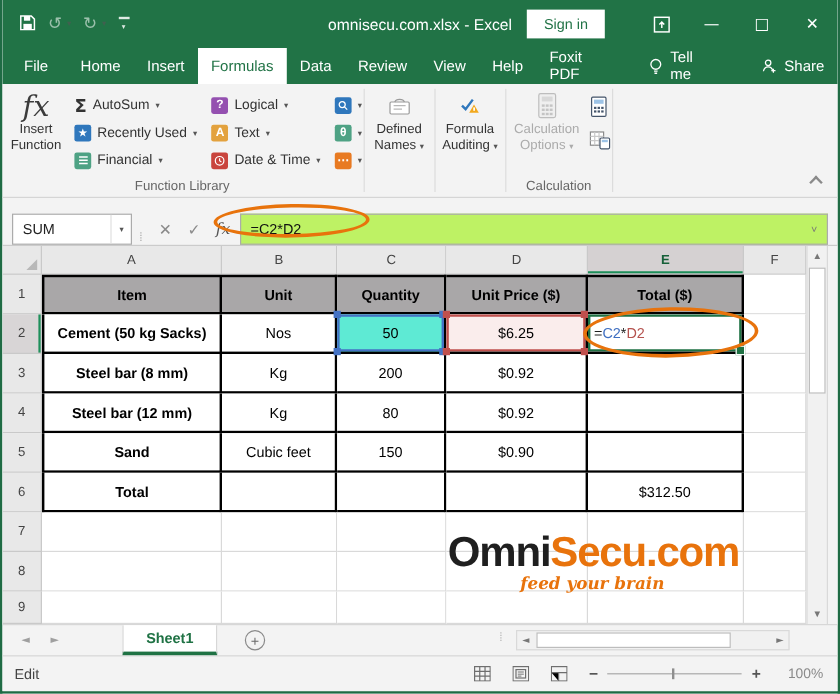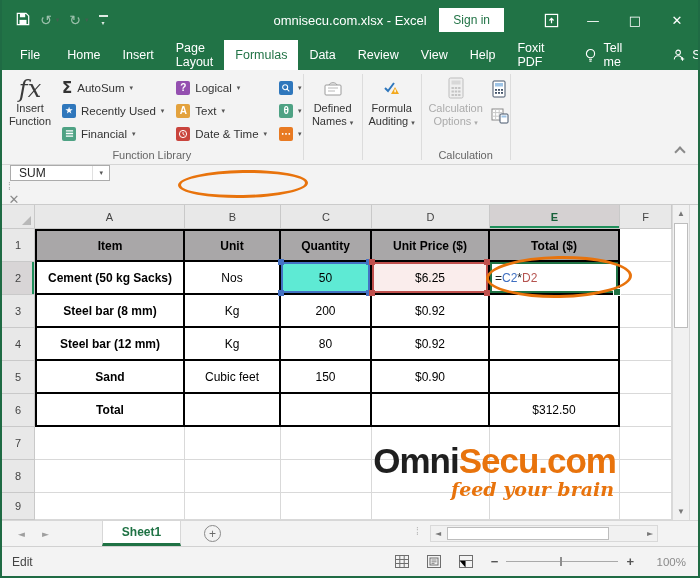--- a/index.html
+++ b/index.html
@@ -14,21 +14,21 @@
   .qat .dd { font-size:7px; opacity:.6; margin-left:-6px; }
   .qatbar { display:flex; flex-direction:column; align-items:center; opacity:.85; }
   .qatbar .bar { width:9px; height:2px; background:#fff; margin-bottom:2px; }
   .qatbar .arr { font-size:6px; }
   .title-text { position:absolute; left:0; right:0; text-align:center; font-size:13px; pointer-events:none; }
   .tb-right { margin-left:auto; display:flex; align-items:center; height:100%; }
   .signin { background:#fff; color:#217346; font-size:12px; padding:5px 14px; margin-right:26px; cursor:pointer; }
   .winbtn { width:42px; height:100%; display:flex; align-items:center; justify-content:center; font-size:13px; color:#fff; font-family:"DejaVu Sans", sans-serif; }
 
   
-  .tabbar { height:30px; background:#217346; display:flex; align-items:stretch; color:#fff; font-size:12.5px; }
+  .tabbar { height:30px; background:#217346; display:flex; align-items:stretch; color:#fff; font-size:12.5px;justify-content:center; }
   .rtab { display:flex; align-items:center; padding:0 11px; cursor:pointer; }
   .rtab.file { padding:0 16px; margin-left:2px; }
   .rtab.active { background:#fff; color:#217346; }
   .rtab.icon-tab { gap:6px; }
   .rtab svg { display:block; }
 
   
   .ribbon { height:95px; background:#F3F3F3; border-bottom:1px solid #D5D5D5; display:flex; position:relative; }
   .rgroup { display:flex; flex-direction:column; padding-top:4px; }
   .rg-body { display:flex; flex:1; align-items:flex-start; }
@@ -42,21 +42,21 @@
   .rrow { display:flex; align-items:center; gap:5px; height:23px; font-size:11.5px; color:#333; cursor:pointer; white-space:nowrap; }
   .chip { width:14px; height:14px; border-radius:2px; color:#fff; font-size:10px; font-weight:bold; display:flex; align-items:center; justify-content:center; flex:none; }
   .sigma { font-size:15px; font-weight:bold; color:#333; font-family:"DejaVu Sans", sans-serif; }
   .bigbtn .icbox { height:26px; display:flex; align-items:center; justify-content:center; }
   .disabled { color:#ABABAB !important; }
   .calcopt { width:66px; }
   .calc-stack { display:flex; flex-direction:column; gap:6px; margin-left:2px; padding-top:6px; }
   .chev-collapse { position:absolute; right:14px; bottom:8px; width:8px; height:8px; border-left:2px solid #8A8A8A; border-top:2px solid #8A8A8A; transform:rotate(45deg); }
 
   
-  .fbar { height:40px; background:#F3F3F3; display:flex; align-items:flex-start; position:relative; border-bottom:1px solid #CBCBCB;flex-direction:column; }
+  .fbar { height:40px; background:#F3F3F3; display:flex; align-items:flex-end; position:relative; border-bottom:1px solid #CBCBCB; }
   .namebox { width:100px; height:26px; background:#fff; border:1px solid #ABABAB; margin-left:8px; display:flex; align-items:center; font-size:12px; color:#222; padding-left:8px; }
   .namebox .dd { margin-left:auto; padding:0 6px; border-left:1px solid #E0E0E0; height:100%; display:flex; align-items:center; }
   .fdots { color:#AAA; font-size:10px; margin:0 6px; letter-spacing:1px; }
   .fbtn { width:24px; height:26px; display:flex; align-items:center; justify-content:center; font-size:13px; color:#8a8a8a; cursor:pointer; }
   .fbtn.fx { font-family:"DejaVu Serif", serif; font-style:italic; color:#555; }
   .finput { flex:1; height:26px; background:#bef264; border:1px solid #ABABAB; margin-right:8px; margin-left:2px; display:flex; align-items:center; padding:0 8px; font-size:12px; color:#111; }
   .finput .chevdown { margin-left:auto; color:#777; font-size:9px; }
 
   
   .grid { height:315px; position:relative; background:#fff; overflow:hidden; }
@@ -84,21 +84,21 @@
   .f-eq, .f-op { color:#1F1F1F; }
   .f-ref1 { color:#3F6FC1; }
   .f-ref2 { color:#B5534F; }
   .ellipse { position:absolute; border:3px solid #E8730C; border-radius:50%; pointer-events:none; }
   .ell-fbar { left:176px; top:5px; width:130px; height:28px; transform:rotate(-1deg); }
   .ell-e2 { left:484px; top:51px; width:146px; height:42px; transform:rotate(-1deg); }
   .logo { position:absolute; top:238px; right:82px; text-align:right; line-height:1; }
   .logo .l1 { font-size:35px; font-weight:800; letter-spacing:-1px; }
   .logo .black { color:#1F1F1F; }
   .logo .orange { color:#E8730C; }
-  .logo .tag { font-family:"DejaVu Serif", serif; font-style:italic; font-weight:bold; font-size:19px; color:#E8730C; margin-top:2px; margin-right:2px; }
+  .logo .tag { font-family:"DejaVu Serif", serif; font-style:italic; font-weight:bold; font-size:14px; color:#E8730C; margin-top:2px; margin-right:2px;text-align:center; }
   .vscroll { position:absolute; top:0; bottom:0; left:670px; width:18px; background:#F1F1F1; border-left:1px solid #D9D9D9; border-right:1px solid #D9D9D9; }
   .vs-btn { height:17px; display:flex; align-items:center; justify-content:center; font-size:8px; color:#777; }
   .vs-down { position:absolute; bottom:0; left:0; right:0; }
   .vs-thumb { position:absolute; top:18px; left:1px; right:1px; height:105px; background:#fff; border:1px solid #BDBDBD; }
   .grid-rfill { position:absolute; top:0; bottom:0; left:688px; right:0; background:#F3F3F3; }
 
   
   .sheetbar { height:26px; background:#F3F3F3; border-top:1px solid #D7D7D7; position:relative; font-size:12px; }
   .snav { position:absolute; top:0; height:100%; display:flex; align-items:center; color:#9F9F9F; font-size:9px; font-family:"DejaVu Sans", sans-serif; }
   .snav.l { left:16px; } .snav.r { left:40px; }
@@ -154,21 +154,20 @@
       <div class="winbtn">—</div>
       <div class="winbtn">□</div>
       <div class="winbtn">✕</div>
     </div>
   </div>
 
   <div class="tabbar">
     <div class="rtab file">File</div>
     <div class="rtab">Home</div>
     <div class="rtab">Insert</div>
-    <div class="rtab">Page Layout</div>
     <div class="rtab active">Formulas</div>
     <div class="rtab">Data</div>
     <div class="rtab">Review</div>
     <div class="rtab">View</div>
     <div class="rtab">Help</div>
     <div class="rtab">Foxit PDF</div>
     <div class="rtab icon-tab" style="margin-left:18px;">
       <span>
           <svg width="13" height="15" viewBox="0 0 14 16">
             <circle cx="7" cy="6" r="4.4" fill="none" stroke="#fff" stroke-width="1.2"></circle>

